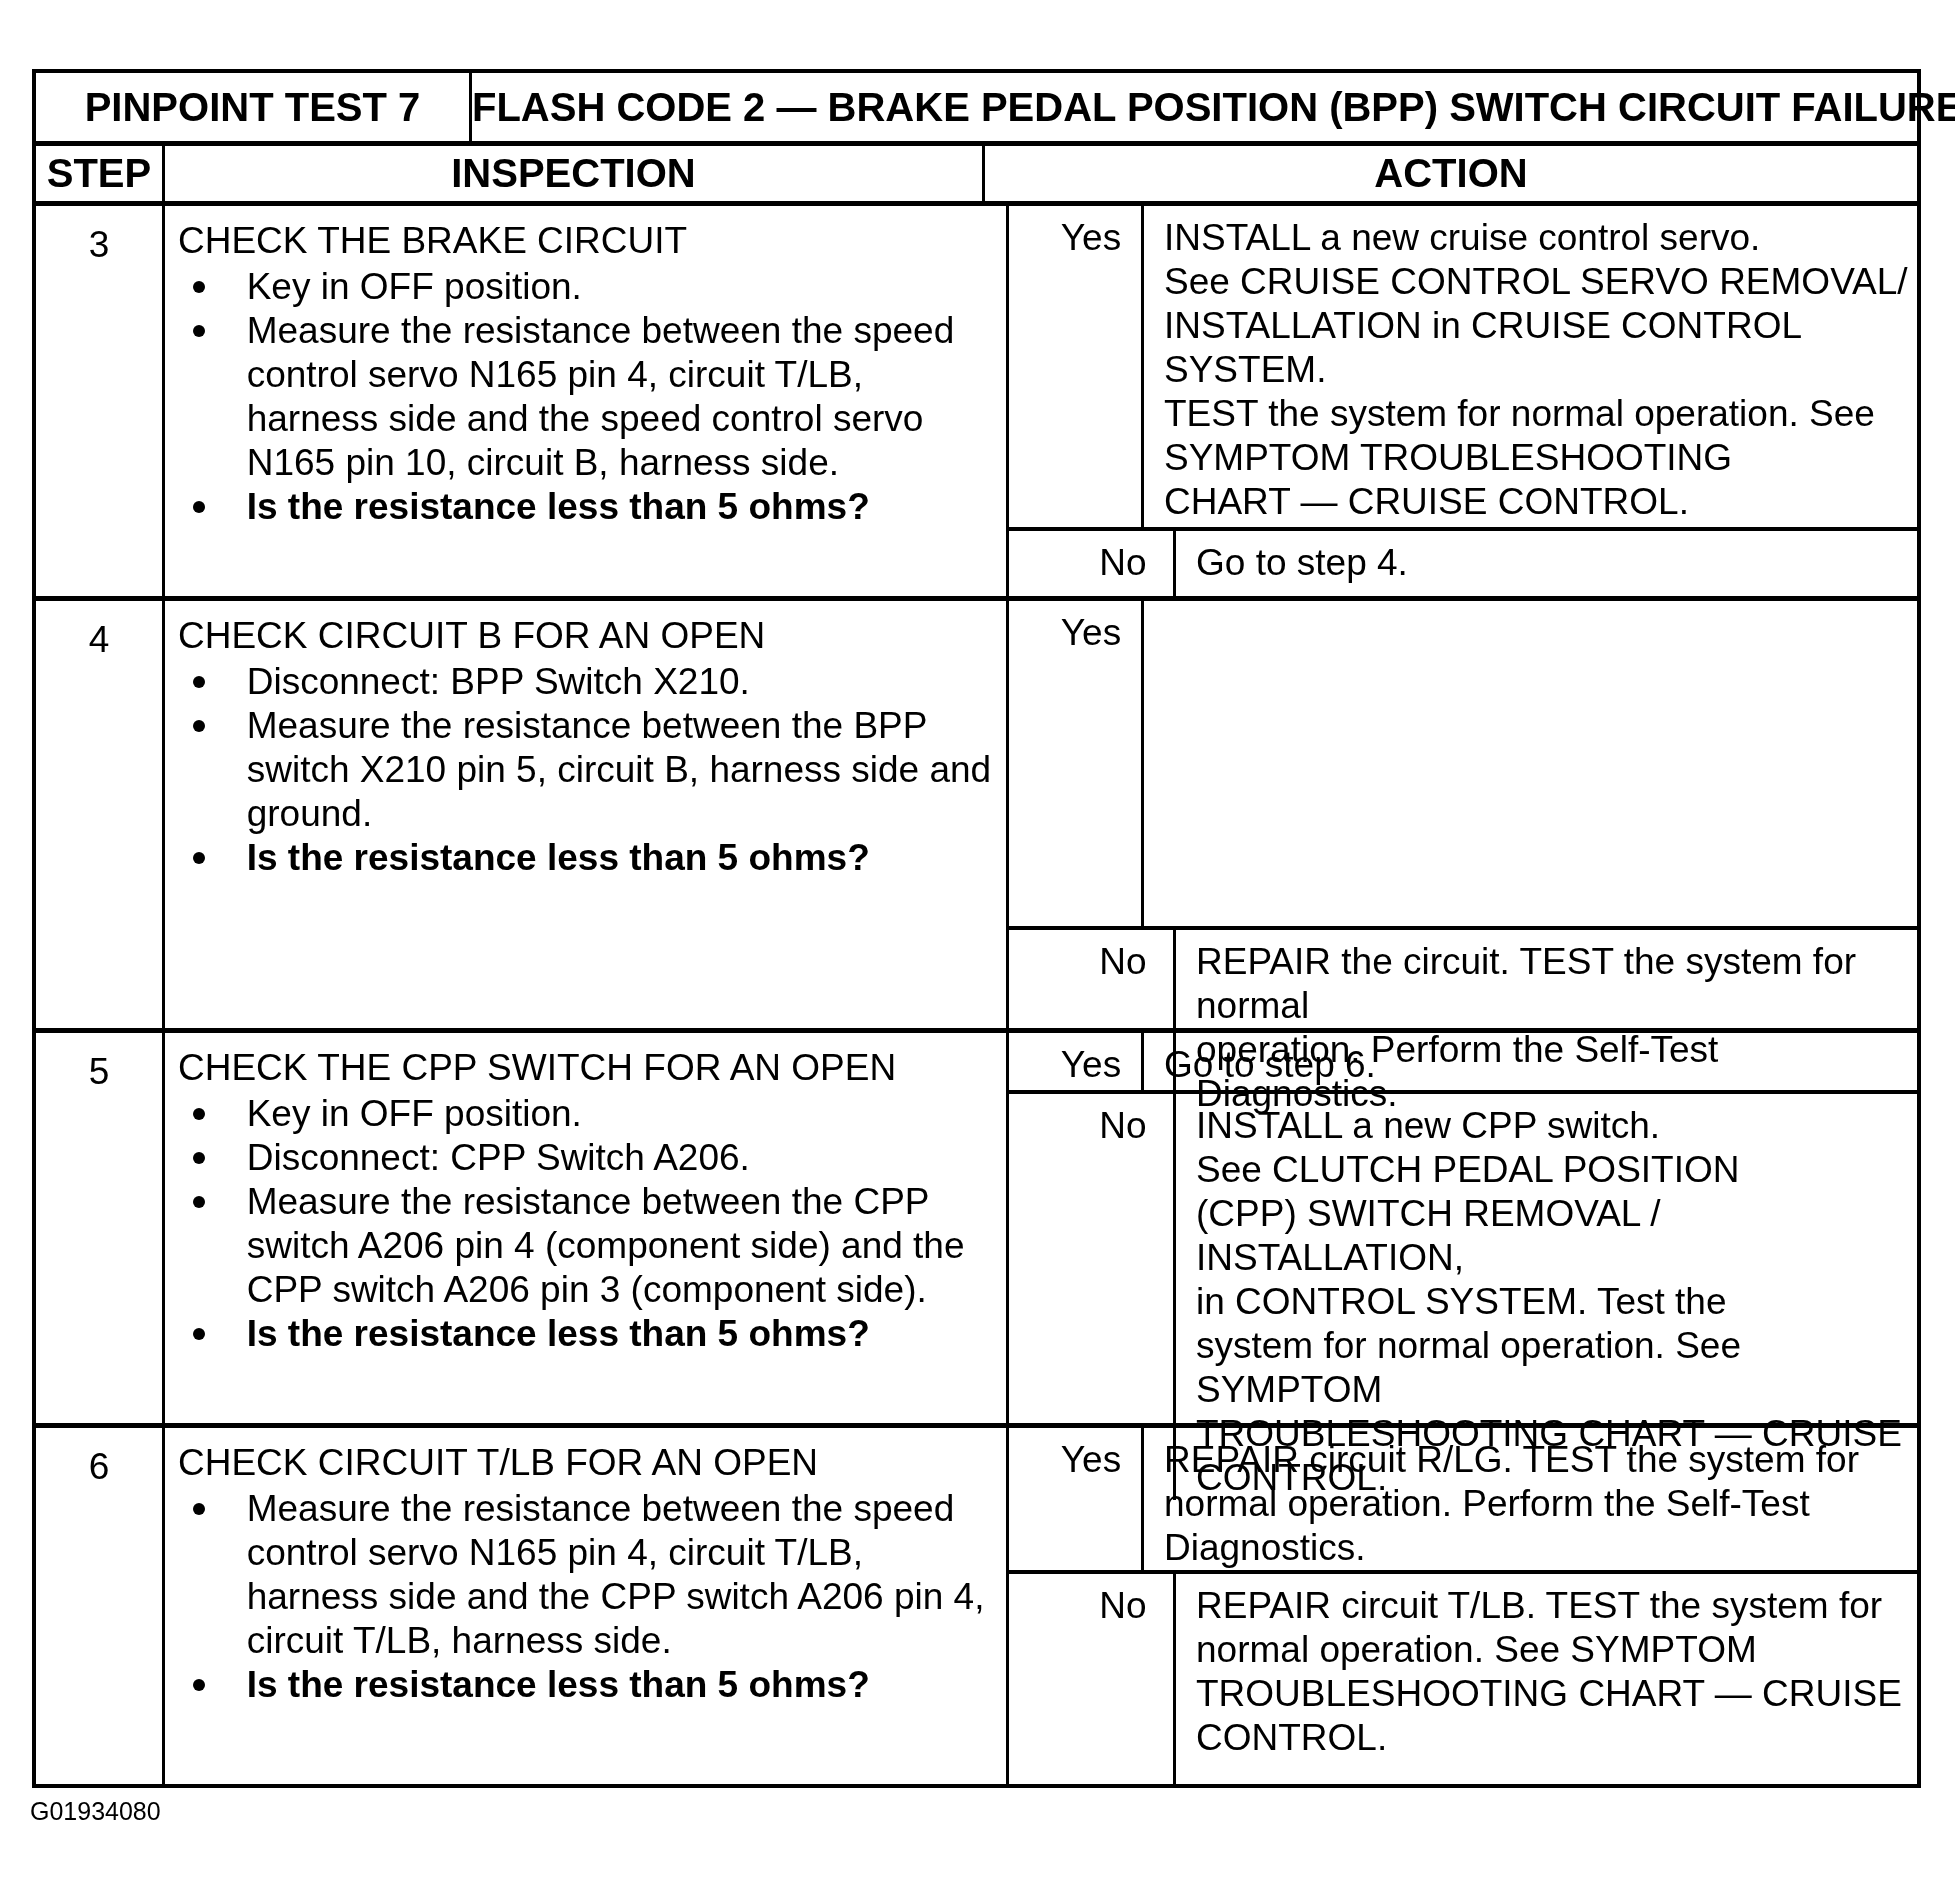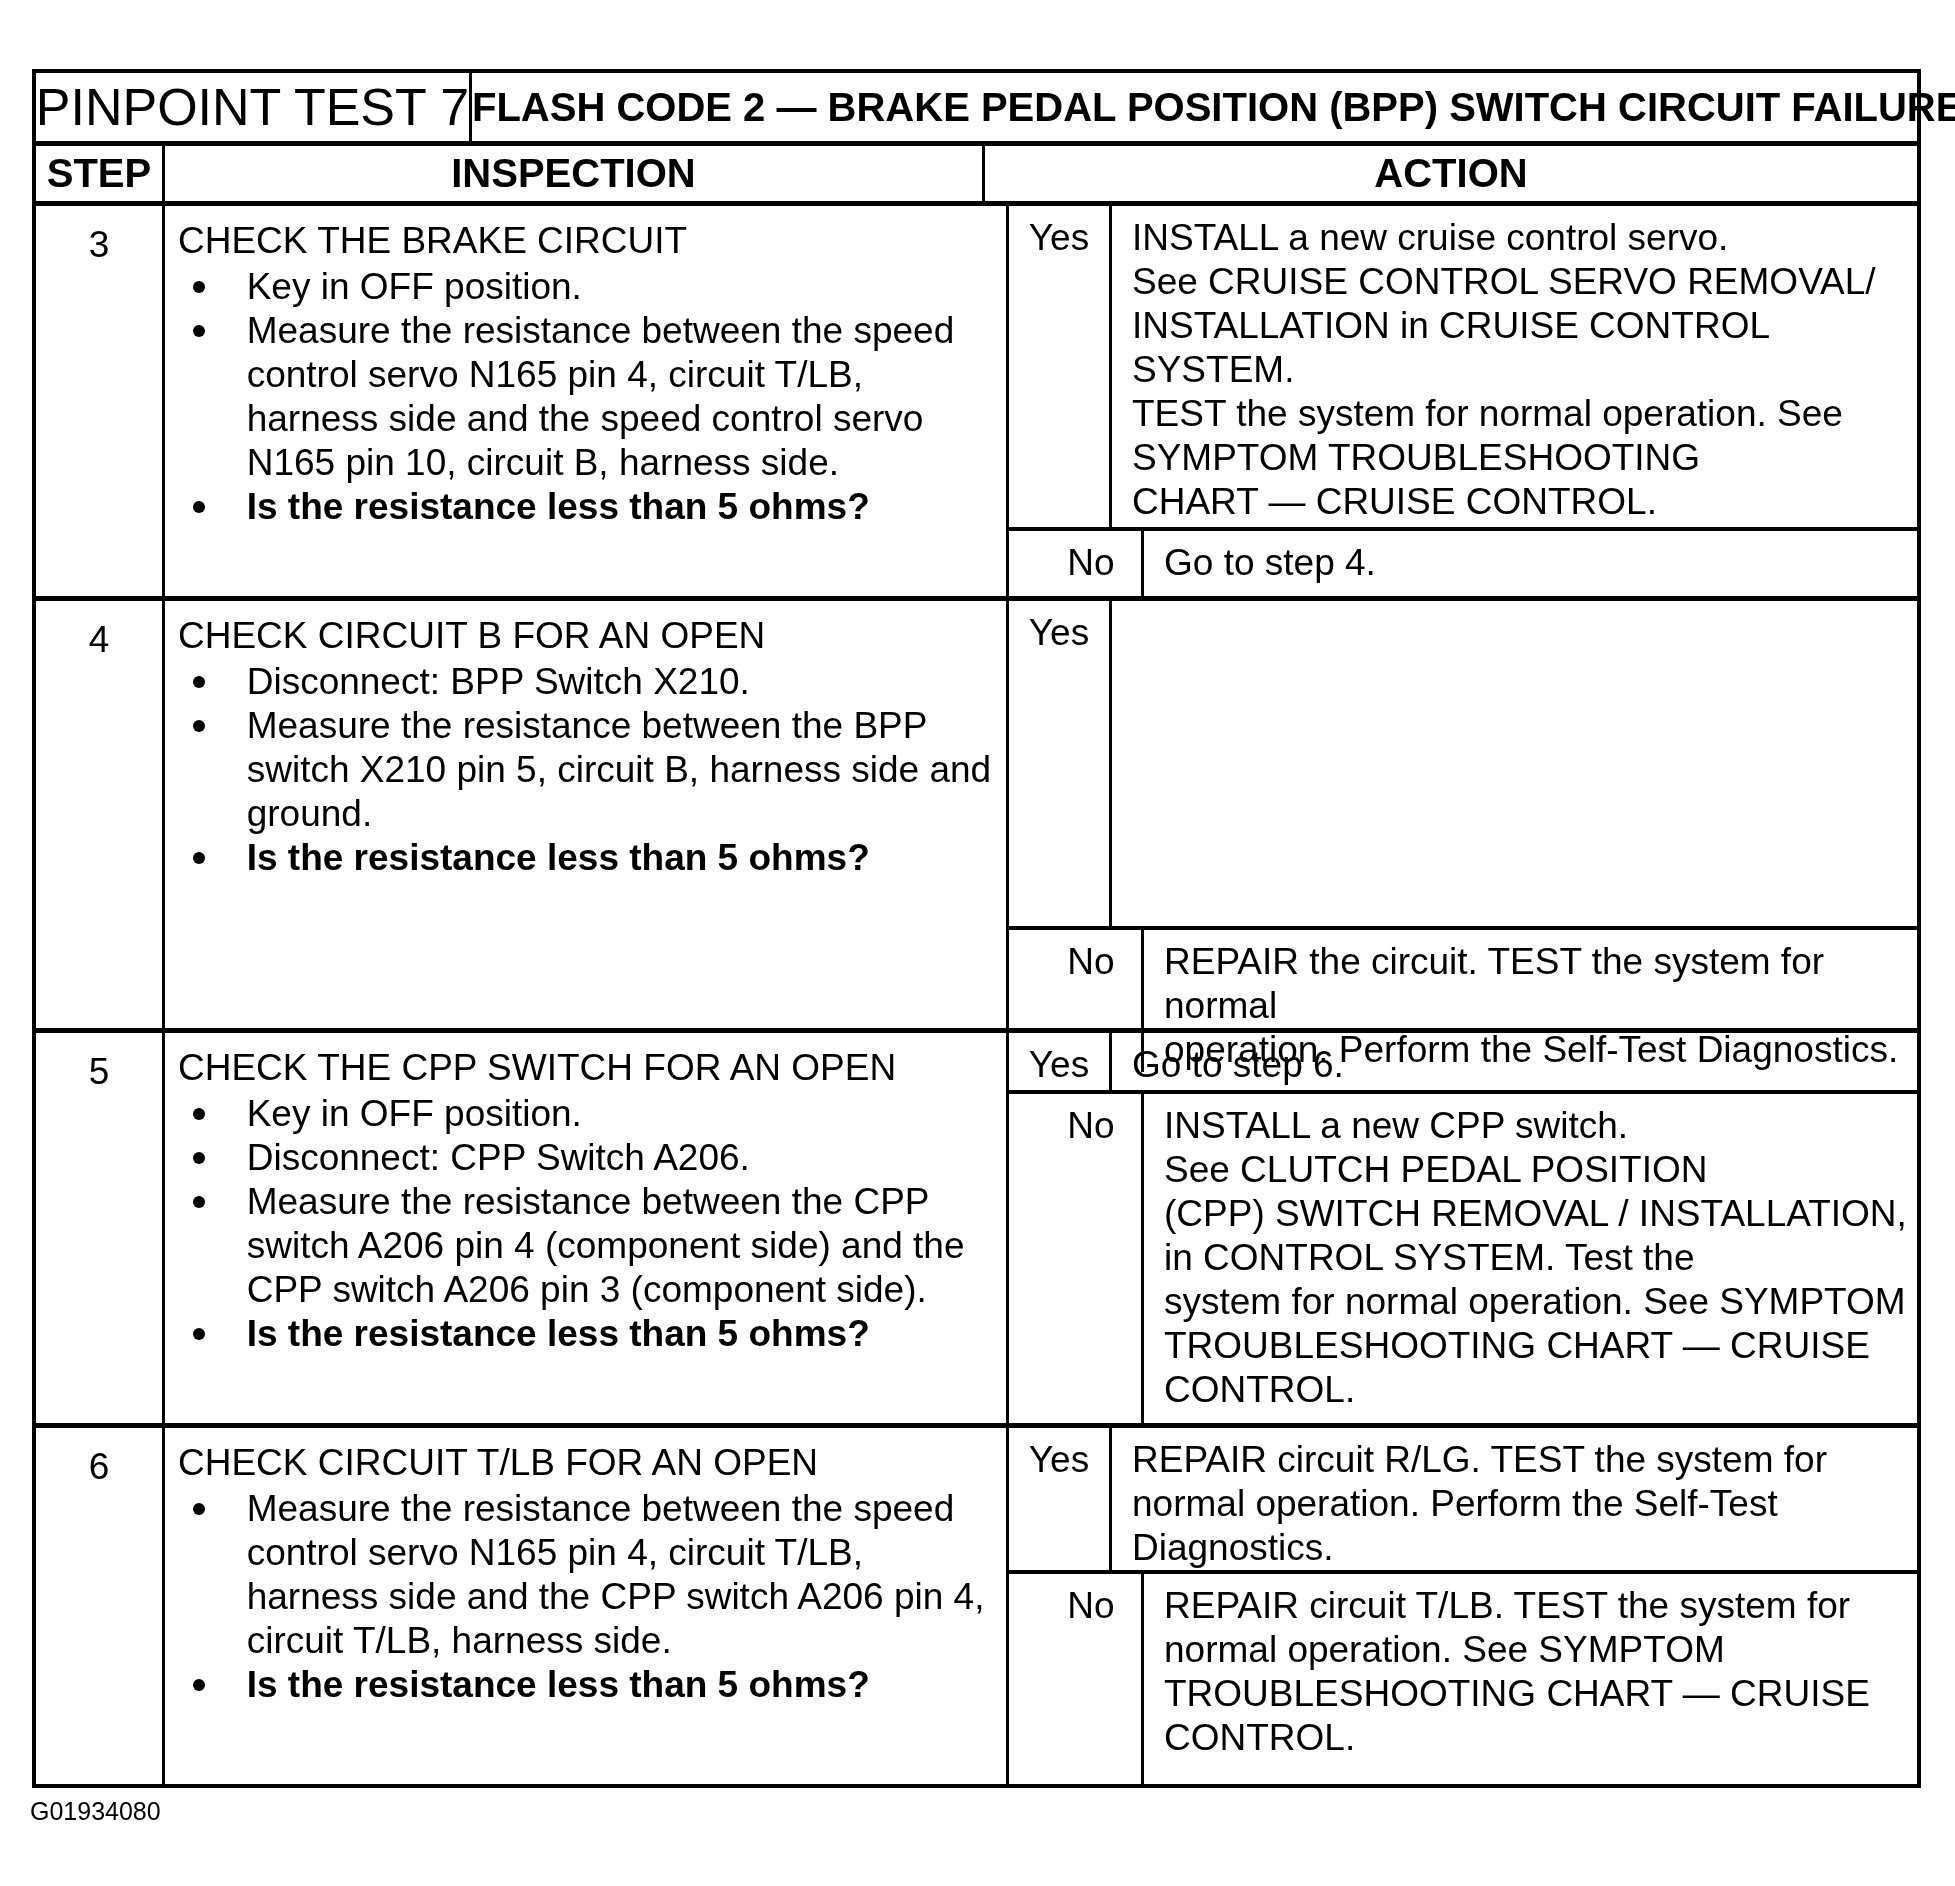--- a/index.html
+++ b/index.html
@@ -20,21 +20,21 @@
     border: 4.6px solid #000;
     background: #fff;
   }
 
   
   .row-title { display: flex; height: 73px; border-bottom: 5.5px solid #000; }
   .title-left {
     width: 436px; flex: 0 0 auto;
     border-right: 3.7px solid #000;
     display: flex; align-items: center; justify-content: center;
-    font-size: 52px; font-weight: normal; white-space: nowrap;
+    font-size: 40px; font-weight: bold; white-space: nowrap;
   }
   .title-right {
     flex: 1;
     display: flex; align-items: center; justify-content: center;
     font-size: 40px; font-weight: bold; white-space: nowrap;
   }
 
   
   .row-header { display: flex; height: 60px; border-bottom: 5.5px solid #000; }
   .h-step {
@@ -80,21 +80,21 @@
   .b-text { flex: 1; }
   .bullet.q .b-text { font-weight: bold; }
 
   .c-out { flex: 1; display: flex; flex-direction: column; }
   .outcome { display: flex; }
   .outcome.first { flex: 0 0 auto; border-bottom: 4.6px solid #000; }
   .outcome.second { flex: 1; padding-left: 32px; }
   .o-ans {
     width: 103px; flex: 0 0 auto;
     border-right: 3.7px solid #000;
-    font-size: 37px; text-align: center; padding-top: 11px;
+    font-size: 37px; text-align: center; padding-top: 11px; margin-left: 32px;
   }
   .o-act {
     flex: 1;
     font-size: 37px; line-height: 44px;
     padding: 10px 9.2px 0 20px;
     white-space: pre-line;
   }
 
   
   .r3 { height: 395px; } .r3 .outcome.first { height: 325px; }

